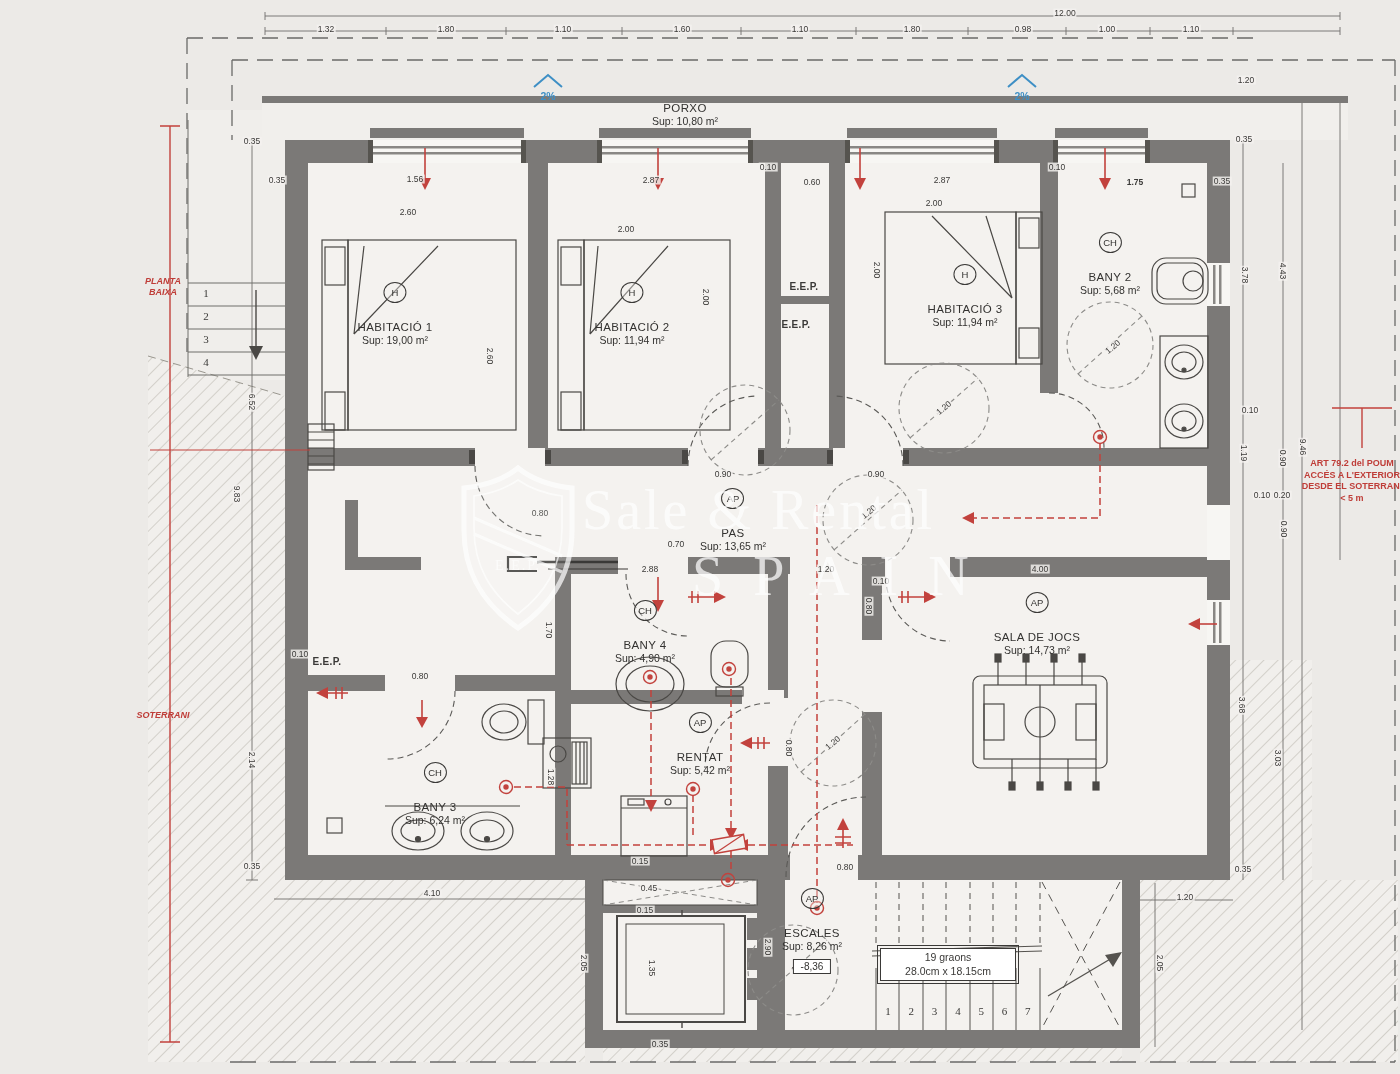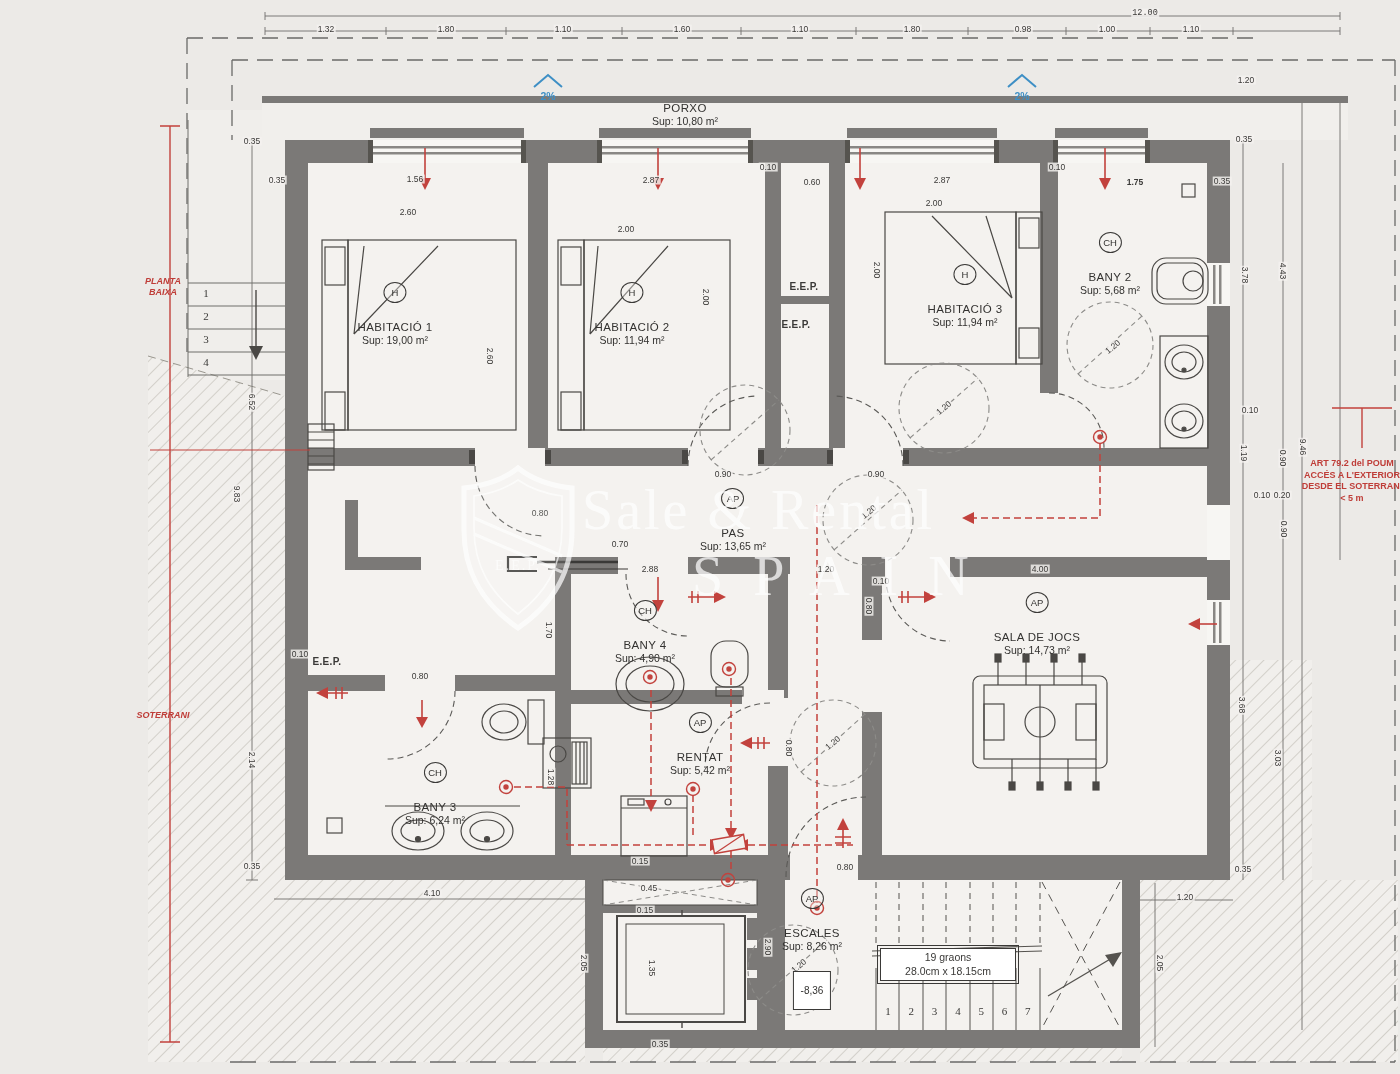--- a/index.html
+++ b/index.html
@@ -12,21 +12,21 @@
   .ann.step{font-size:11px;background:none;font-family:"Liberation Serif",serif;}
   .ann.eep{font-size:10px;font-weight:bold;background:none;letter-spacing:.3px;}
   .ann.blue{color:#3e8fc5;font-weight:bold;font-size:10.5px;background:none;}
   .ann.redside{color:#bf3d38;font-size:9px;white-space:normal;text-align:center;background:none;line-height:1.25;font-weight:bold;font-style:italic;}
   .ann.art{color:#bf3d38;font-size:9px;white-space:pre-line;text-align:center;background:none;line-height:1.3;font-weight:bold;}
   .room{position:absolute;text-align:center;transform:translateX(-50%);color:#333230;z-index:20;}
   .tagc{display:inline-block;min-width:19px;height:19px;border:1.4px solid #3a3937;border-radius:50%;
         font-size:9.5px;line-height:19px;padding:0 1px;background:rgba(244,242,239,.4);}
   .rname{font-size:11.5px;margin-top:18px;letter-spacing:.4px;white-space:nowrap;}
   .rsup{font-size:10.5px;margin-top:1px;white-space:nowrap;}
-  .rlevel{display:inline-block;border:1.2px solid #3a3937;background:#fff;font-size:10px;padding:13px 7px;margin-top:19px;}
+  .rlevel{display:inline-block;border:1.2px solid #3a3937;background:#fff;font-size:10px;padding:1px 7px;margin-top:7px;}
   .gbox{position:absolute;left:880px;top:948px;width:128px;border:1px solid #3a3937;outline:1px solid #3a3937;
         outline-offset:2px;background:#fff;text-align:center;font-size:10.5px;line-height:1.3;padding:2px 3px;z-index:15;}
   .wm{position:absolute;left:440px;top:452px;width:640px;height:210px;opacity:.72;z-index:50;pointer-events:none;color:#fff;}
   .wm-l1{position:absolute;left:142px;top:26px;font-family:"Liberation Serif",serif;font-size:56px;letter-spacing:3px;white-space:nowrap;}
   .wm-l2{position:absolute;left:252px;top:92px;font-family:"Liberation Serif",serif;font-size:56px;letter-spacing:30px;white-space:nowrap;}
 </style>
 </head>
 <body>
 
 <div id="stage">
@@ -421,21 +421,21 @@
   <div class="wm-l1">Sale &amp; Rental</div>
   <div class="wm-l2">SPAIN</div>
 </div>
 
 <div class="gbox">
   <div>19 graons</div>
   <div>28.0cm x 18.15cm</div>
 </div>
 
 <div id="labels">
-      <span class="ann dim" style="left: 1145px; top: 13px; transform: translate(-50%, -50%); font-family: Liberation Mono, monospace;">12.00</span>
+      <span class="ann dim" style="left: 1065px; top: 13px; transform: translate(-50%, -50%);">12.00</span>
       <span class="ann dim" style="left: 326px; top: 29px; transform: translate(-50%, -50%);">1.32</span>
       <span class="ann dim" style="left: 446px; top: 29px; transform: translate(-50%, -50%);">1.80</span>
       <span class="ann dim" style="left: 563px; top: 29px; transform: translate(-50%, -50%);">1.10</span>
       <span class="ann dim" style="left: 682px; top: 29px; transform: translate(-50%, -50%);">1.60</span>
       <span class="ann dim" style="left: 800px; top: 29px; transform: translate(-50%, -50%);">1.10</span>
       <span class="ann dim" style="left: 912px; top: 29px; transform: translate(-50%, -50%);">1.80</span>
       <span class="ann dim" style="left: 1023px; top: 29px; transform: translate(-50%, -50%);">0.98</span>
       <span class="ann dim" style="left: 1107px; top: 29px; transform: translate(-50%, -50%);">1.00</span>
       <span class="ann dim" style="left: 1191px; top: 29px; transform: translate(-50%, -50%);">1.10</span>
       <span class="ann dim" style="left: 1246px; top: 80px; transform: translate(-50%, -50%);">1.20</span>
@@ -455,21 +455,21 @@
       <span class="ann dim" style="left: 934px; top: 203px; transform: translate(-50%, -50%);">2.00</span>
       <span class="ann dim" style="left: 877px; top: 270px; transform: translate(-50%, -50%) rotate(90deg);">2.00</span>
       <span class="ann dim" style="left: 723px; top: 474px; transform: translate(-50%, -50%);">0.90</span>
       <span class="ann dim" style="left: 876px; top: 474px; transform: translate(-50%, -50%);">0.90</span>
       <span class="ann dim" style="left: 540px; top: 513px; transform: translate(-50%, -50%);">0.80</span>
       <span class="ann dim" style="left: 1113px; top: 347px; transform: translate(-50%, -50%) rotate(-40deg);">1.20</span>
       <span class="ann dim" style="left: 944px; top: 408px; transform: translate(-50%, -50%) rotate(-40deg);">1.20</span>
       <span class="ann dim" style="left: 869px; top: 512px; transform: translate(-50%, -50%) rotate(-40deg);">1.20</span>
       <span class="ann dim" style="left: 833px; top: 743px; transform: translate(-50%, -50%) rotate(-40deg);">1.20</span>
       <span class="ann dim" style="left: 799px; top: 966px; transform: translate(-50%, -50%) rotate(-40deg);">1.20</span>
-      <span class="ann dim" style="left: 620px; top: 544px; transform: translate(-50%, -50%);">0.70</span>
+      <span class="ann dim" style="left: 676px; top: 544px; transform: translate(-50%, -50%);">0.70</span>
       <span class="ann dim" style="left: 650px; top: 569px; transform: translate(-50%, -50%);">2.88</span>
       <span class="ann dim" style="left: 826px; top: 569px; transform: translate(-50%, -50%);">1.20</span>
       <span class="ann dim" style="left: 881px; top: 581px; transform: translate(-50%, -50%);">0.10</span>
       <span class="ann dim" style="left: 869px; top: 606px; transform: translate(-50%, -50%) rotate(90deg);">0.80</span>
       <span class="ann dim" style="left: 549px; top: 630px; transform: translate(-50%, -50%) rotate(90deg);">1.70</span>
       <span class="ann dim" style="left: 551px; top: 777px; transform: translate(-50%, -50%) rotate(90deg);">1.28</span>
       <span class="ann dim" style="left: 789px; top: 748px; transform: translate(-50%, -50%) rotate(90deg);">0.80</span>
       <span class="ann dim" style="left: 420px; top: 676px; transform: translate(-50%, -50%);">0.80</span>
       <span class="ann dim" style="left: 300px; top: 654px; transform: translate(-50%, -50%);">0.10</span>
       <span class="ann dim" style="left: 1040px; top: 569px; transform: translate(-50%, -50%);">4.00</span>

